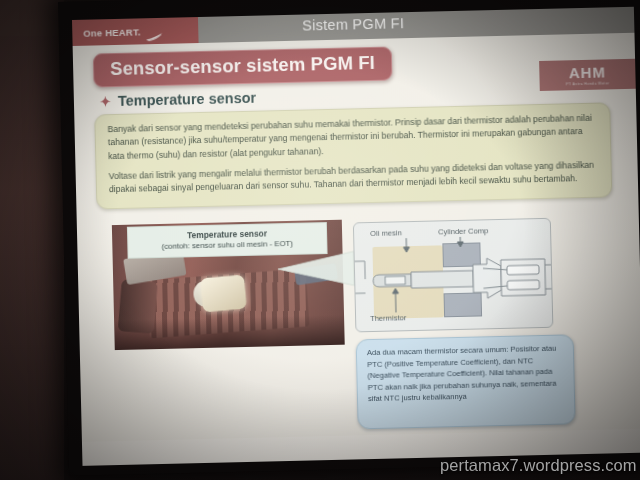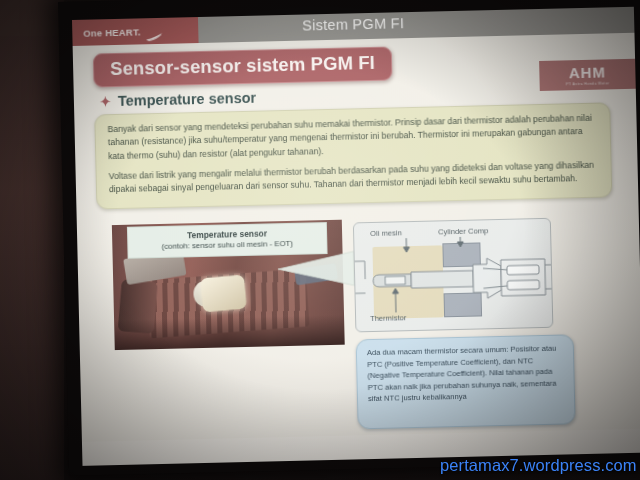--- a/index.html
+++ b/index.html
@@ -110,21 +110,21 @@
   
   .callout-blue{position:absolute;left:276px;top:300px;width:218px;height:90px;
         background:#bcd8ea;border:1.2px solid #9cc0d6;border-radius:12px;
         box-shadow:1px 2px 3px rgba(60,90,110,.28);padding:7px 10px;box-sizing:border-box;}
   .blue-txt{color:#2f4a5e;font-size:7.6px;line-height:1.52;margin:0;}
 
   .footerbar{position:absolute;left:0;top:422px;width:562px;height:24px;
         background:#b09a97;}
 
   .watermark{position:absolute;left:440px;top:456px;z-index:80;
-        color:#3b82f6;font-size:16.5px;letter-spacing:.1px;
+        color:#a3a3a3;font-size:16.5px;letter-spacing:.1px;
         text-shadow:0 1px 2px rgba(0,0,0,.75);text-align:center;}
 </style>
 </head>
 <body>
 
 <div id="scene">
 
   <div class="wall"></div>
   <div class="wall-strip"></div>
   <div class="wall-strip2"></div>

